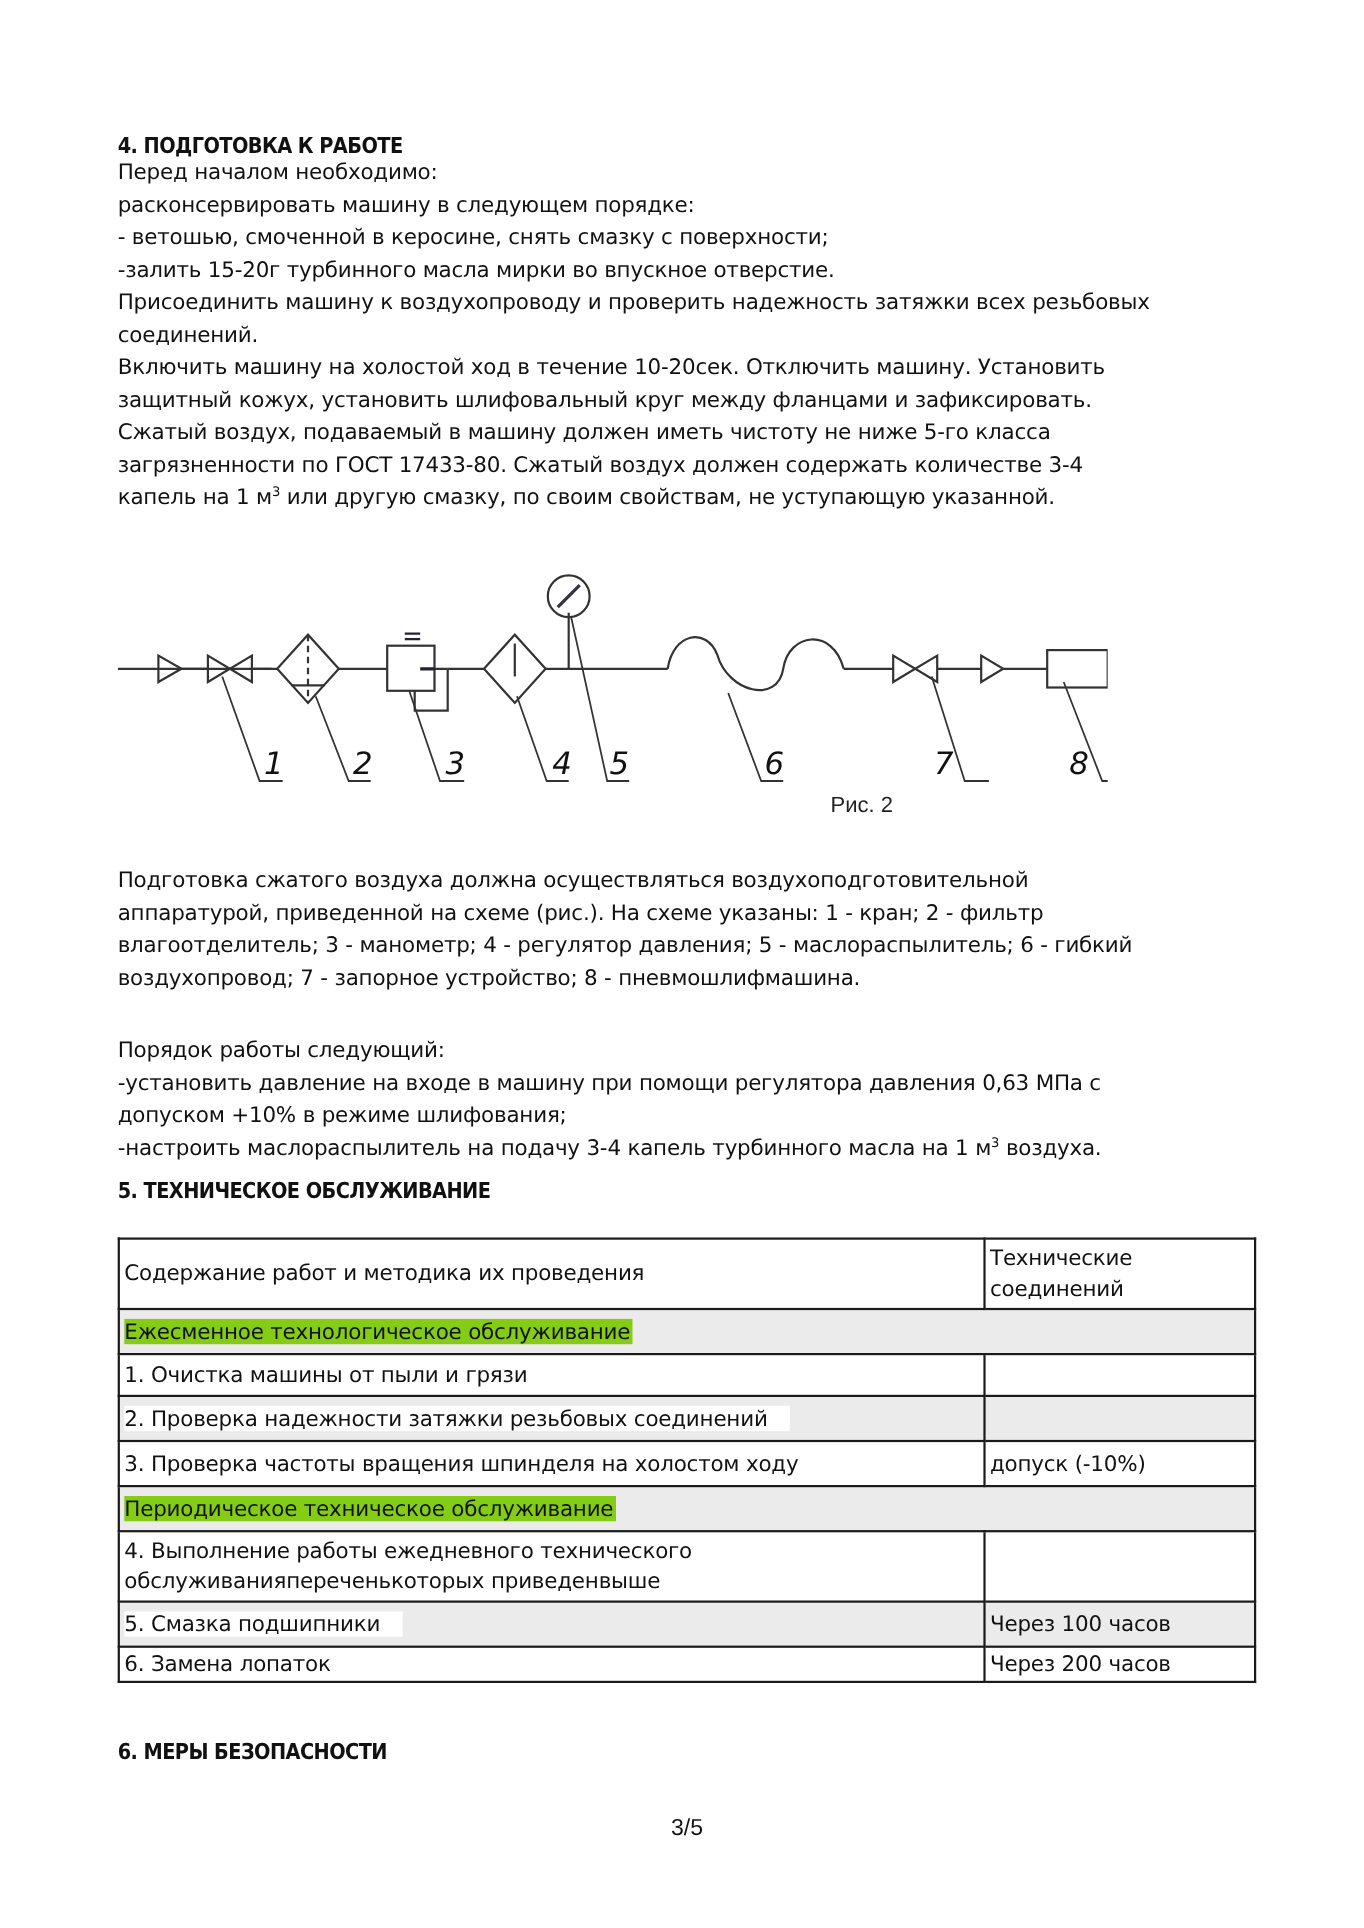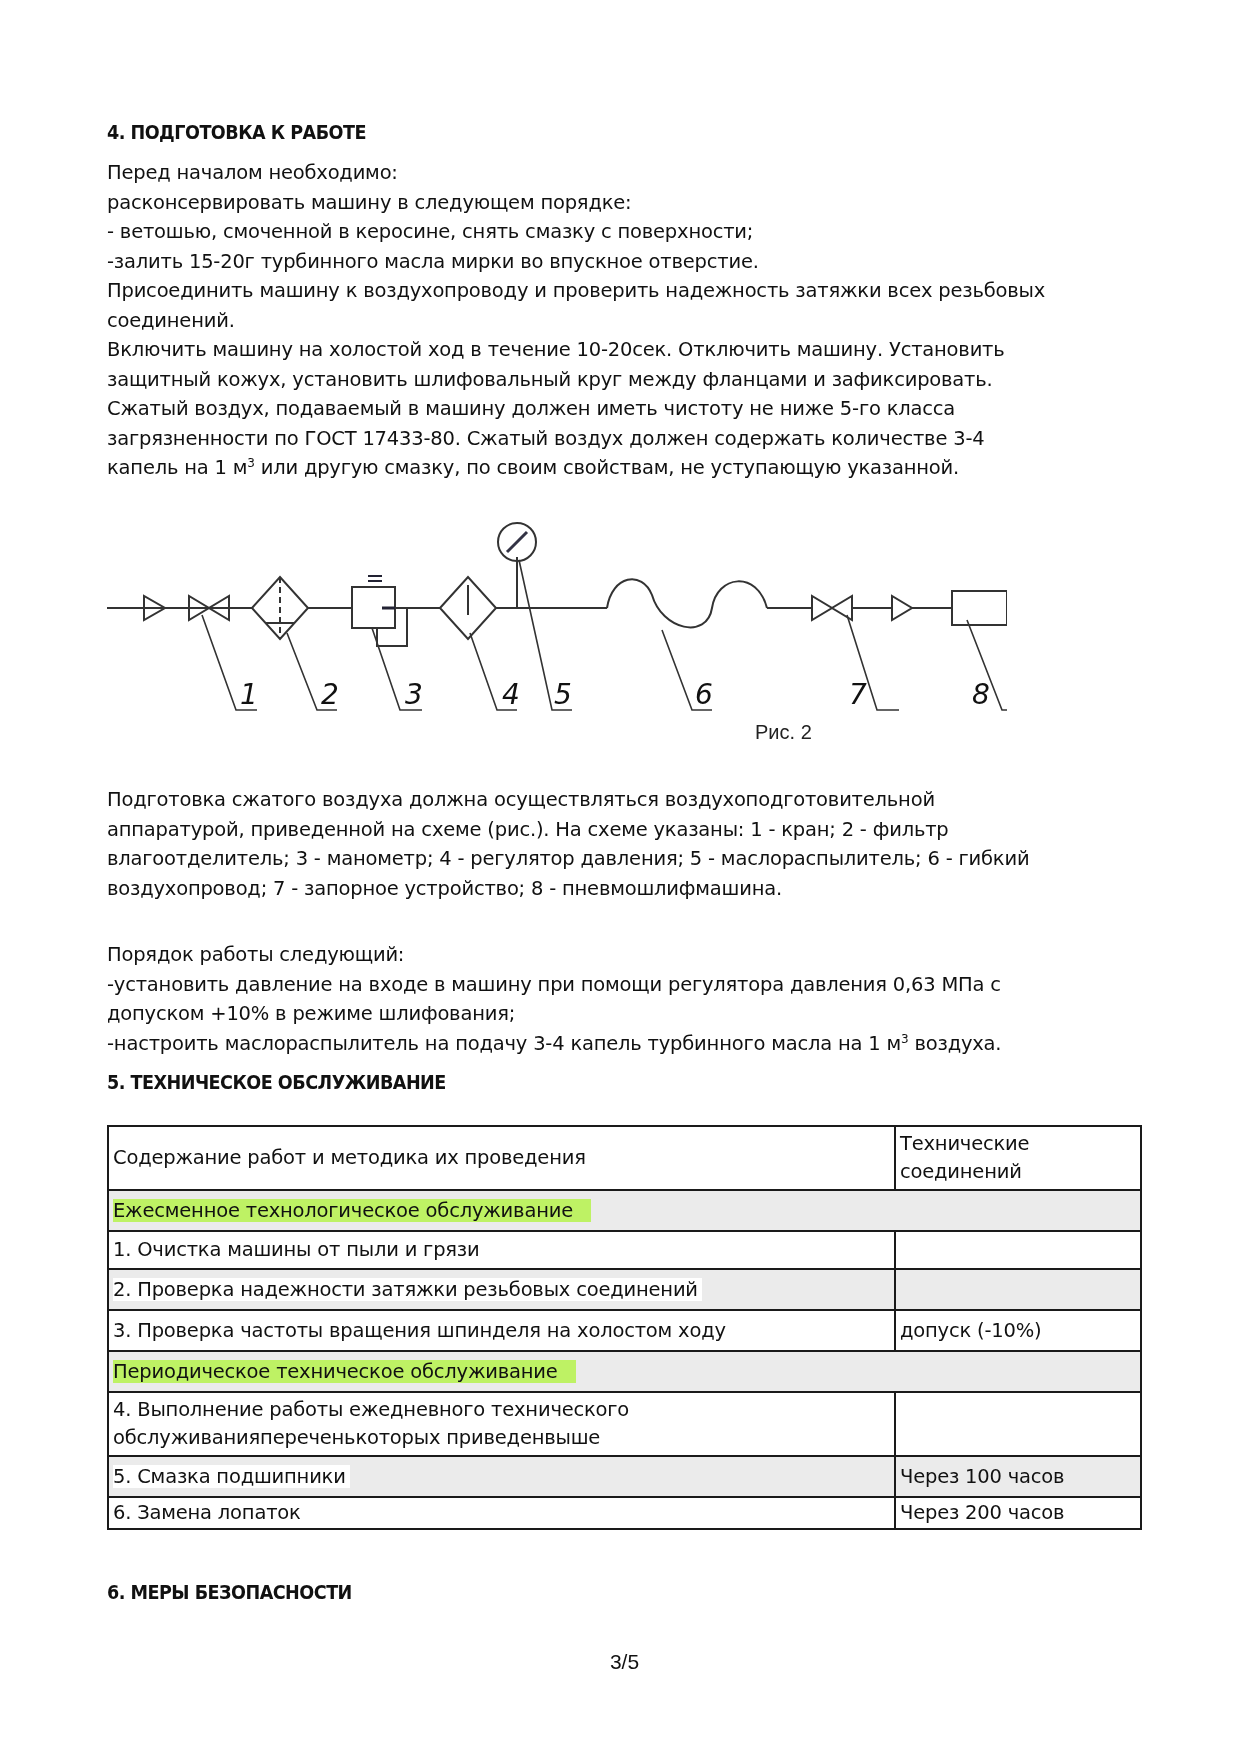--- a/index.html
+++ b/index.html
@@ -27,36 +27,36 @@
   }
   table.mt {
     position: absolute; left: 0; top: 1125px; width: 1035px;
     border-collapse: collapse; font-size: 19.5px; letter-spacing: -0.2px;
   }
   table.mt td {
     border: 2px solid #1a1a1a; padding: 0 4px; vertical-align: middle; line-height: 28px;
   }
   table.mt td.c2 { width: 236px; }
   table.mt tr.group td { background: #ebebeb; }
-  table.mt tr.group td span { background: #bef264; padding-right: 18px; }
+  table.mt tr.group td span { background: #84cc16; padding-right: 2px; }
   table.mt tr.shade td { background: #ebebeb; }
-  table.mt tr.shade td.c1 span { background: #fff; padding-right: 4px; }
+  table.mt tr.shade td.c1 span { background: #fff; padding-right: 20px; }
   .pagenum {
     position: absolute; left: 0; width: 1035px; top: 1650px; text-align: center;
     font-family: "Liberation Sans", sans-serif; font-size: 21px;
   }
 </style>
 </head>
 <body>
 
 <div class="page">
 
   <div class="h" style="top:120px;">4. ПОДГОТОВКА К РАБОТЕ</div>
 
-  <div class="p" style="top:158px;">
+  <div class="p" style="top:142px;">
     <div>Перед началом необходимо:</div>
     <div>расконсервировать машину в следующем порядке:</div>
     <div>- ветошью, смоченной в керосине, снять смазку с поверхности;</div>
     <div>-залить 15-20г турбинного масла мирки во впускное отверстие.</div>
     <div>Присоединить машину к воздухопроводу и проверить надежность затяжки всех резьбовых</div>
     <div>соединений.</div>
     <div>Включить машину на холостой ход в течение 10-20сек. Отключить машину. Установить</div>
     <div>защитный кожух, установить шлифовальный круг между фланцами и зафиксировать.</div>
     <div>Сжатый воздух, подаваемый в машину должен иметь чистоту не ниже 5-го класса</div>
     <div>загрязненности по ГОСТ 17433-80. Сжатый воздух должен содержать количестве 3-4</div>

